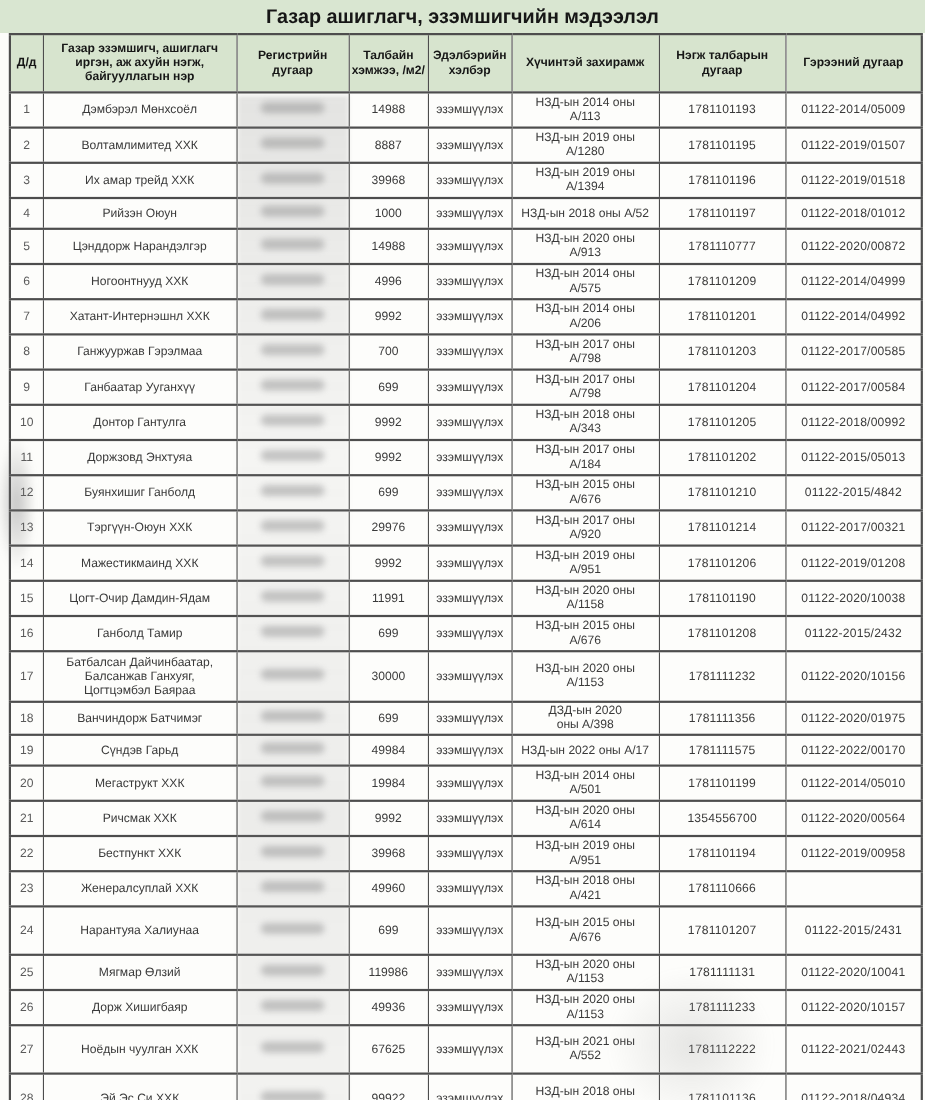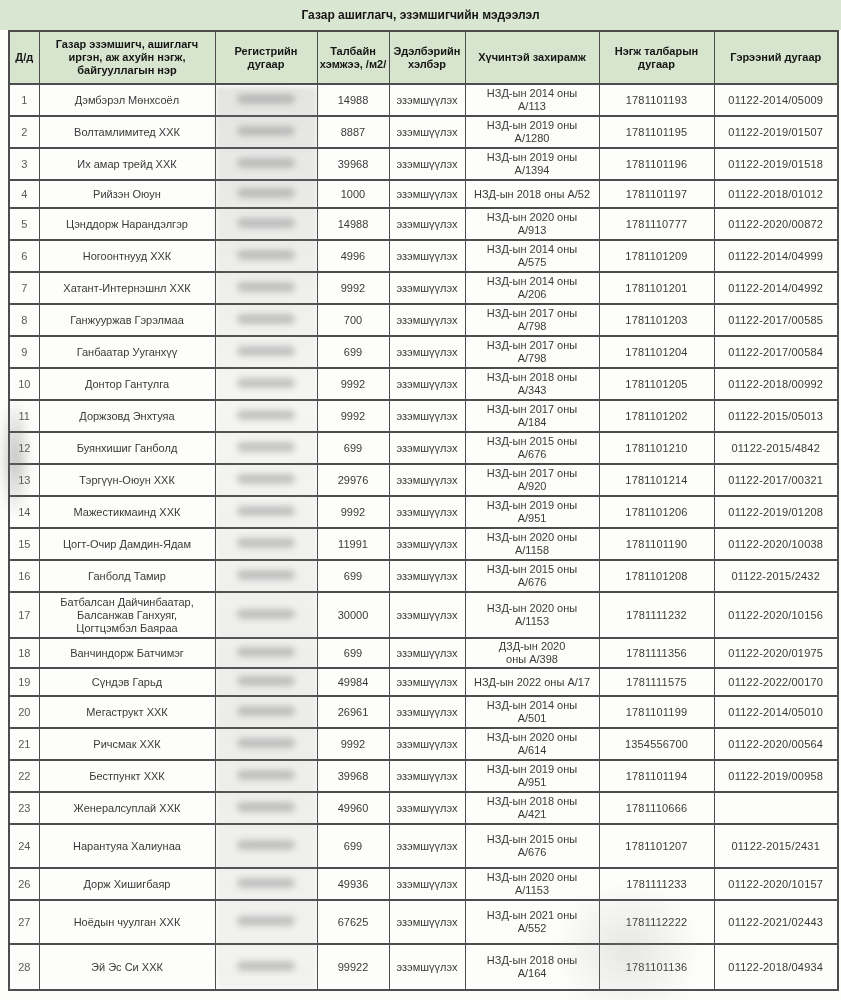--- a/index.html
+++ b/index.html
@@ -11,21 +11,21 @@
     font-family: "Liberation Sans", "DejaVu Sans", sans-serif;
   }
   .page { position: relative; width: 841px; height: 1000px; background: #fcfcfa; }
 
   .title-band {
     height: 30px; width: 100%;
     background: #d9e6d1;
     display: flex; align-items: center; justify-content: center;
   }
   .title-band h1 {
-    margin: 0; font-size: 12px; font-weight: bold; color: #161616;
+    margin: 0; font-size: 18px; font-weight: bold; color: #161616;
   }
 
   .table-wrap { position: relative; margin-left: 8px; width: 829px; }
 
   table {
     border-collapse: collapse;
     table-layout: fixed;
     width: 829px;
     border: 2px solid #4d4d4d;
   }
@@ -320,21 +320,21 @@
     <td class="c-area">49984</td>
     <td class="c-tenure">эзэмшүүлэх</td>
     <td class="c-order">НЗД-ын 2022 оны А/17</td>
     <td class="c-parcel">1781111575</td>
     <td class="c-contract">01122-2022/00170</td>
   </tr>
           <tr style="height: 32px;">
     <td class="c-num">20</td>
     <td class="c-name">Мегаструкт ХХК</td>
     <td class="c-reg"><span class="blob"></span></td>
-    <td class="c-area">26961</td>
+    <td class="c-area">19984</td>
     <td class="c-tenure">эзэмшүүлэх</td>
     <td class="c-order">НЗД-ын 2014 оны
 А/501</td>
     <td class="c-parcel">1781101199</td>
     <td class="c-contract">01122-2014/05010</td>
   </tr>
           <tr style="height: 32px;">
     <td class="c-num">21</td>
     <td class="c-name">Ричсмак ХХК</td>
     <td class="c-reg"><span class="blob"></span></td>
@@ -372,20 +372,31 @@
     <td class="c-name">Нарантуяа Халиунаа</td>
     <td class="c-reg"><span class="blob"></span></td>
     <td class="c-area">699</td>
     <td class="c-tenure">эзэмшүүлэх</td>
     <td class="c-order">НЗД-ын 2015 оны
 А/676</td>
     <td class="c-parcel">1781101207</td>
     <td class="c-contract">01122-2015/2431</td>
   </tr>
           <tr style="height: 32px;">
+    <td class="c-num">25</td>
+    <td class="c-name">Мягмар Өлзий</td>
+    <td class="c-reg"><span class="blob"></span></td>
+    <td class="c-area">119986</td>
+    <td class="c-tenure">эзэмшүүлэх</td>
+    <td class="c-order">НЗД-ын 2020 оны
+А/1153</td>
+    <td class="c-parcel">1781111131</td>
+    <td class="c-contract">01122-2020/10041</td>
+  </tr>
+          <tr style="height: 32px;">
     <td class="c-num">26</td>
     <td class="c-name">Дорж Хишигбаяр</td>
     <td class="c-reg"><span class="blob"></span></td>
     <td class="c-area">49936</td>
     <td class="c-tenure">эзэмшүүлэх</td>
     <td class="c-order">НЗД-ын 2020 оны
 А/1153</td>
     <td class="c-parcel">1781111233</td>
     <td class="c-contract">01122-2020/10157</td>
   </tr>

